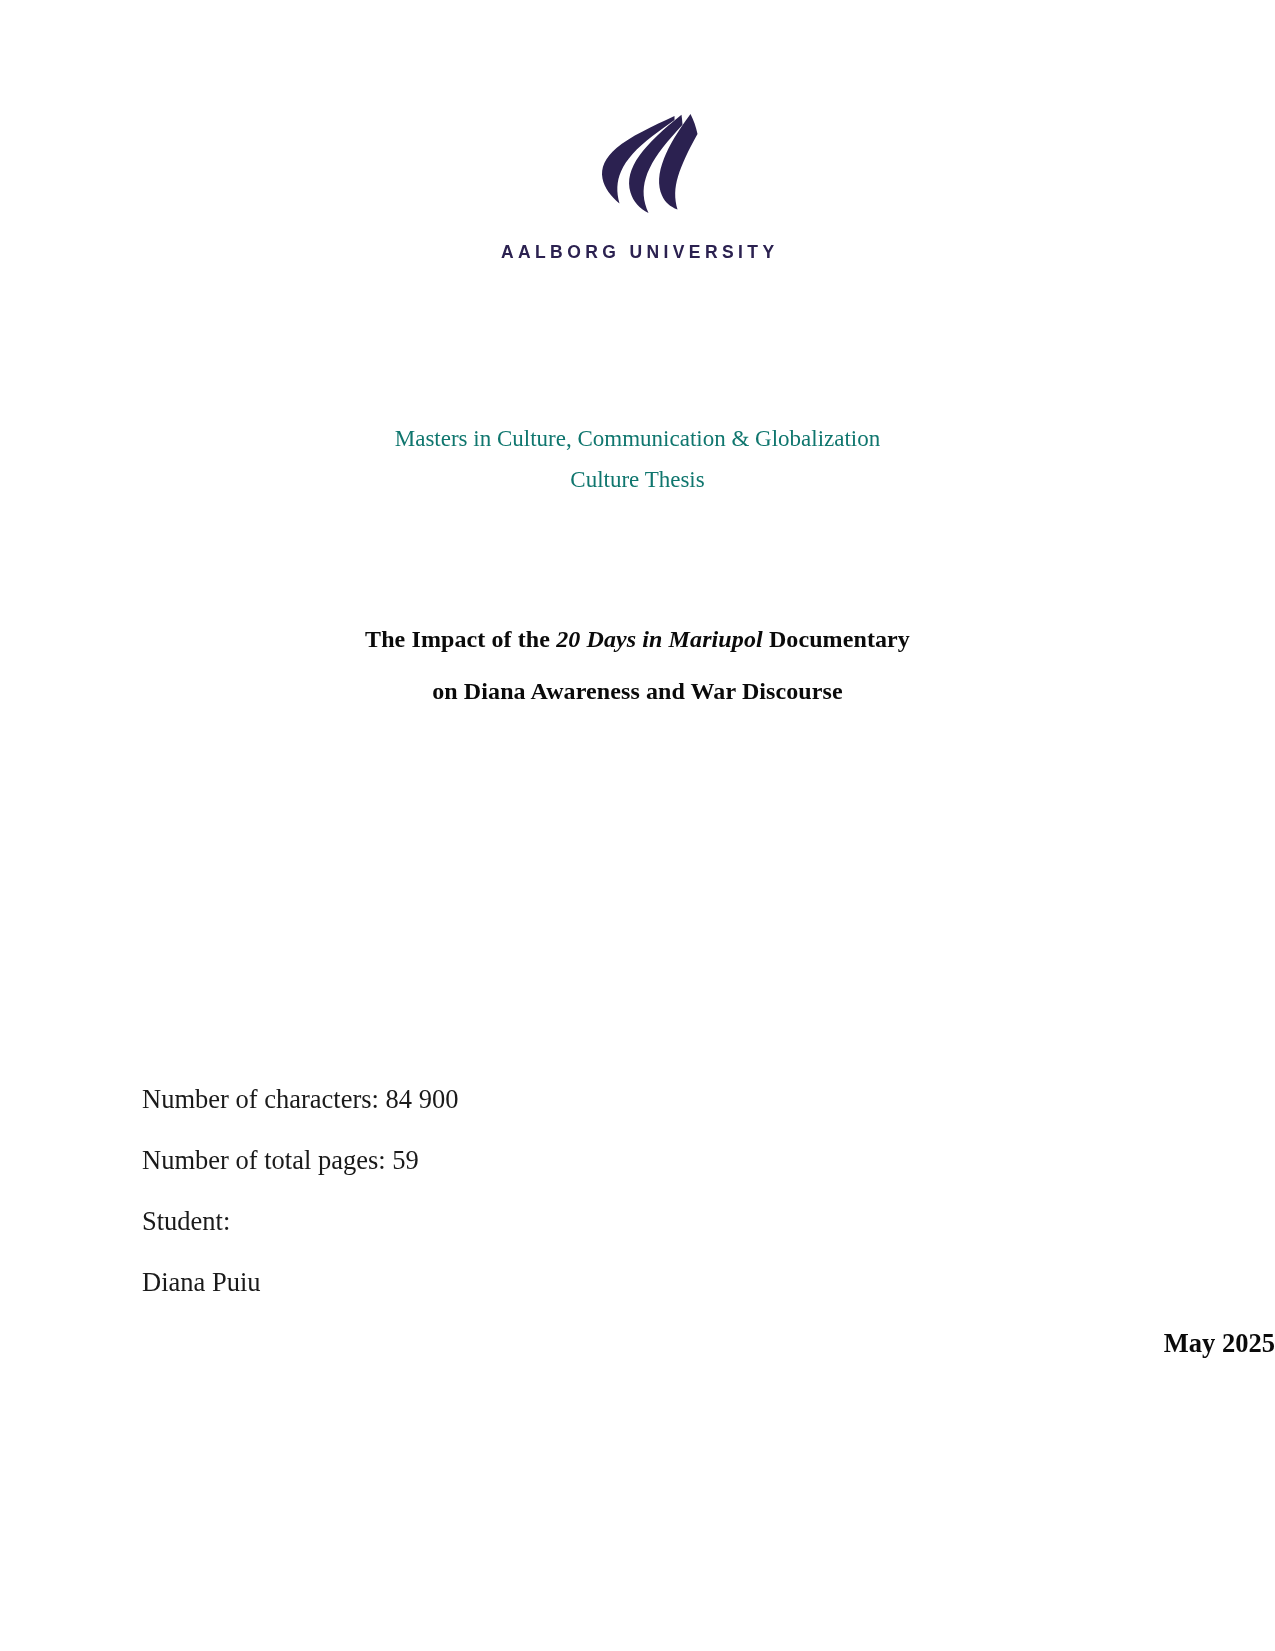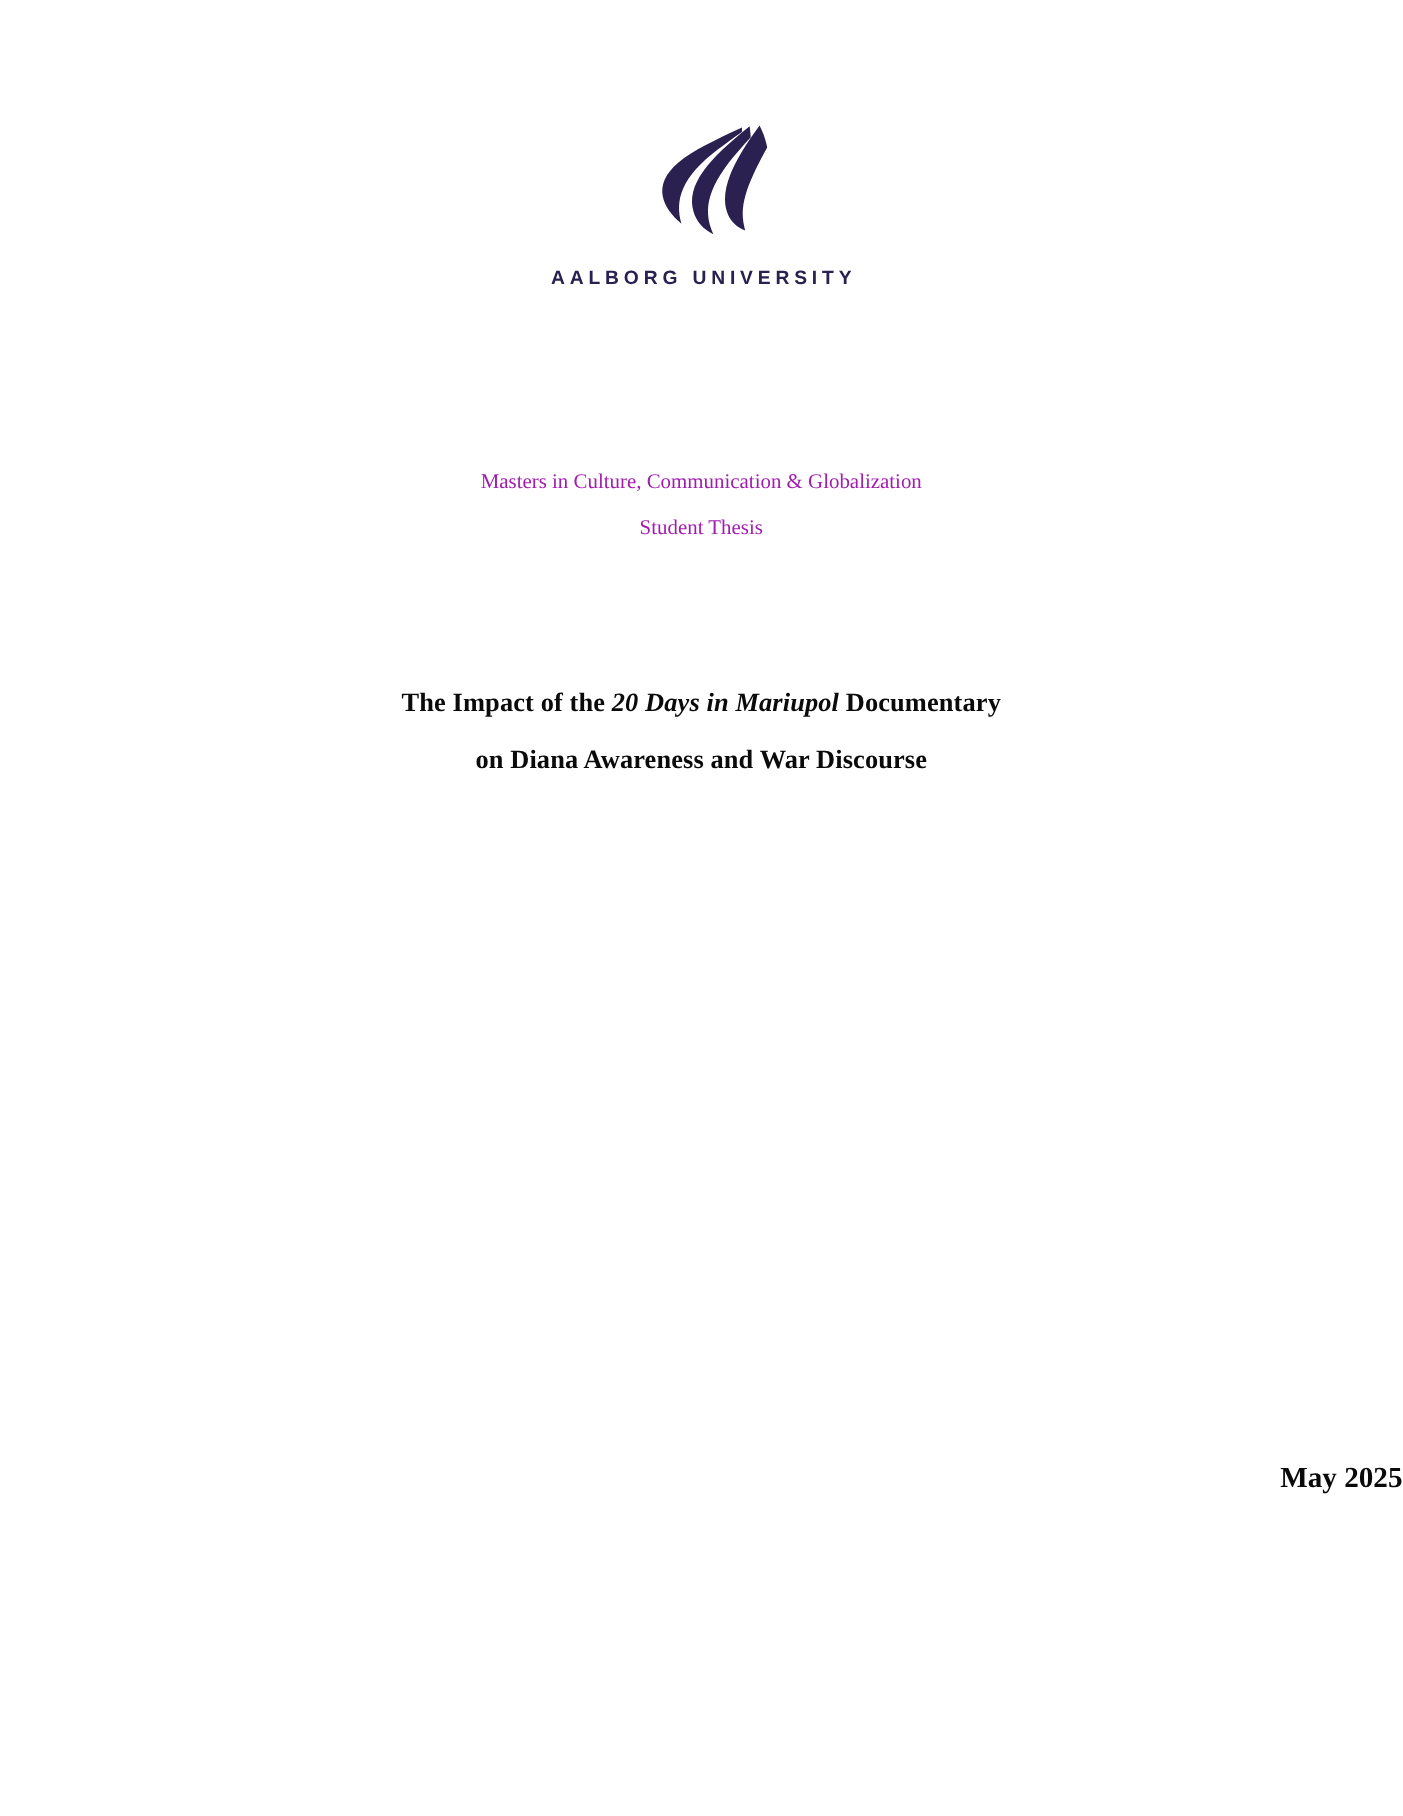--- a/index.html
+++ b/index.html
@@ -50,23 +50,23 @@
 
   
   .program-block {
     position: absolute;
     top: 418px;
     left: 0;
     width: 1275px;
     text-align: center;
   }
   .program-line {
-    font-size: 19px;
+    font-size: 23px;
     line-height: 41px;
-    color: #a21caf;
+    color: #0f766e;
   }
 
   
   .title-block {
     position: absolute;
     top: 613px;
     left: 0;
     width: 1275px;
     text-align: center;
   }
@@ -150,26 +150,32 @@
                  C 103.8 52.2, 110.4 38.2, 119.5 22.0
                  C 118.0 14.8, 115.6 8.0, 112.5 2.0
                  Z"></path>
       </g>
     </svg>
     <div class="logo-wordmark">AALBORG UNIVERSITY</div>
   </div>
 
   <div class="program-block">
     <div class="program-line">Masters in Culture, Communication &amp; Globalization</div>
-    <div class="program-line">Student Thesis</div>
+    <div class="program-line">Culture Thesis</div>
   </div>
 
   <div class="title-block">
     <div class="title-line"><span>The Impact of the </span><span class="title-italic">20 Days in Mariupol</span><span> Documentary</span></div>
     <div class="title-line">on Diana Awareness and War Discourse</div>
   </div>
 
+  <div class="meta-block">
+    <div class="meta-line">Number of characters: 84 900</div>
+    <div class="meta-line">Number of total pages: 59</div>
+    <div class="meta-line">Student:</div>
+    <div class="meta-line">Diana Puiu</div>
+  </div>
 
   <div class="date-block">
     <div class="date-line">May 2025</div>
   </div>
 
 </div>
 
 </body></html>

